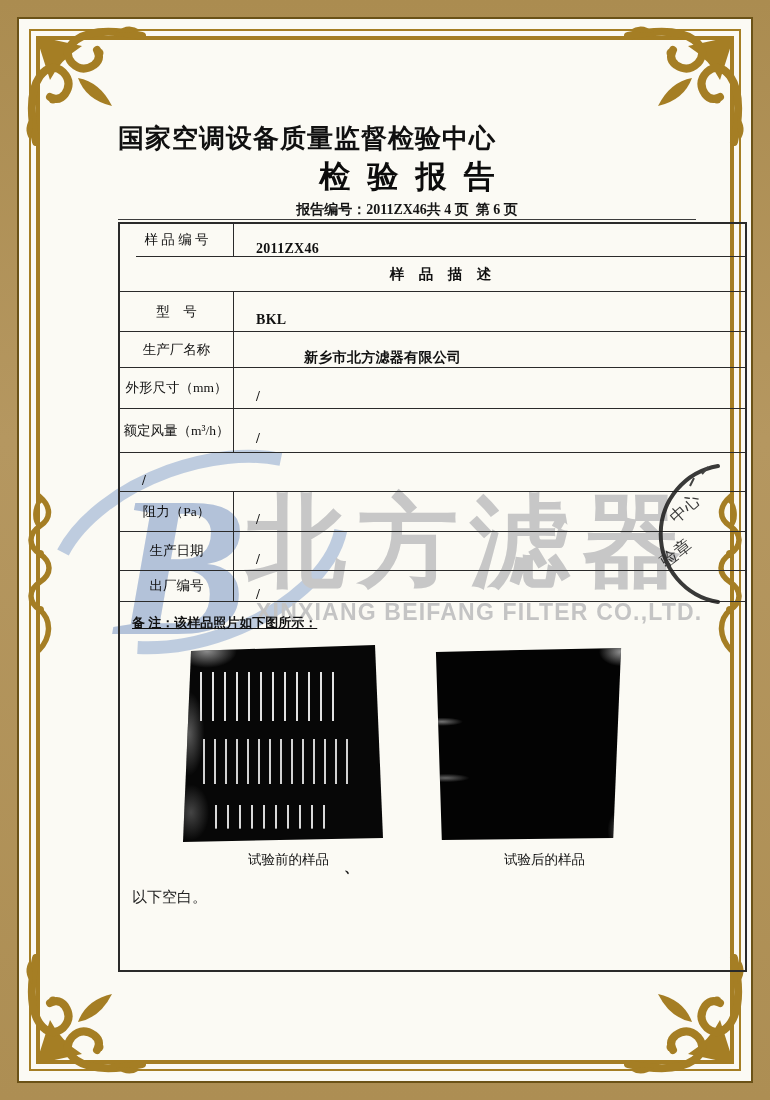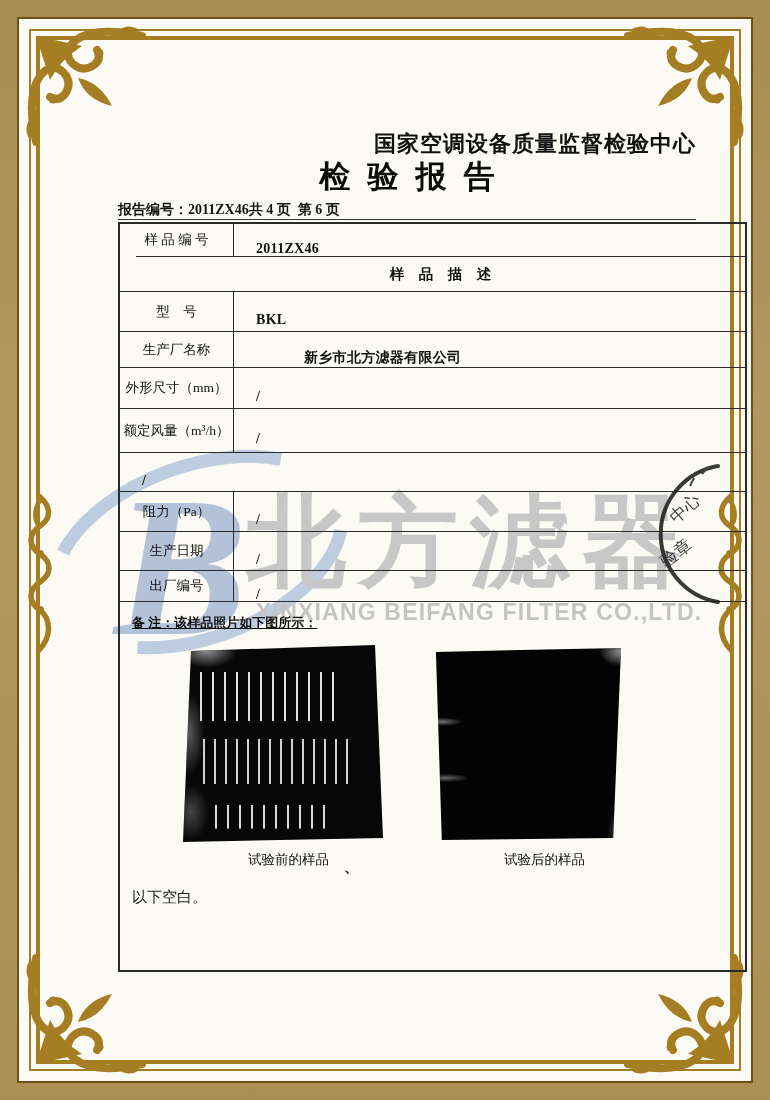--- a/index.html
+++ b/index.html
@@ -13,26 +13,26 @@
   .corner{position:absolute;width:126px;height:126px;}
   .corner.tl{left:20px;top:20px;}
   .corner.tr{right:20px;top:20px;transform:scaleX(-1);}
   .corner.bl{left:20px;bottom:20px;transform:scaleY(-1);}
   .corner.br{right:20px;bottom:20px;transform:scale(-1,-1);}
   .scroll{position:absolute;width:36px;height:164px;}
   .scroll.left{left:22px;top:492px;}
   .scroll.right{right:22px;top:492px;transform:scaleX(-1);}
 
   
-  .center-name{position:absolute;left:118px;top:121px;width:578px;text-align:right;
-    font-family:"Liberation Sans",sans-serif;font-weight:bold;font-size:22px;letter-spacing:1px;color:#101010;margin-top:8px;}
+  .center-name{position:absolute;left:118px;top:121px;width:578px;text-align:left;
+    font-family:"Liberation Sans",sans-serif;font-weight:bold;font-size:26px;letter-spacing:1px;color:#101010;}
   .report-title{position:absolute;left:118px;top:156px;width:578px;text-align:center;
     font-family:"Liberation Sans",sans-serif;font-weight:bold;font-size:31px;color:#0c0c0c;white-space:pre;}
   .report-line{position:absolute;left:118px;top:196px;width:578px;height:23px;
-    border-bottom:1.5px solid #3c3c3c;display:flex;justify-content:flex-start;align-items:flex-end;
+    border-bottom:1.5px solid #3c3c3c;display:flex;justify-content:center;align-items:flex-end;
     font-size:14px;font-weight:bold;color:#151515;z-index:2;}
   .report-line .pg{white-space:pre;}
 
   
   .sample-table{position:absolute;left:118px;top:222px;width:629px;height:750px;
     border:2px solid #2a2a2a;display:flex;flex-direction:column;z-index:2;box-sizing:border-box;background:transparent;color:#111;}
   .t-row{display:flex;box-sizing:border-box;}
   .t-row + .t-row{border-top:1.5px solid #2a2a2a;}
   .lbl{width:114px;border-right:1.5px solid #2a2a2a;display:flex;align-items:center;justify-content:center;
     font-size:13.5px;white-space:pre;box-sizing:border-box;text-align:center;}

